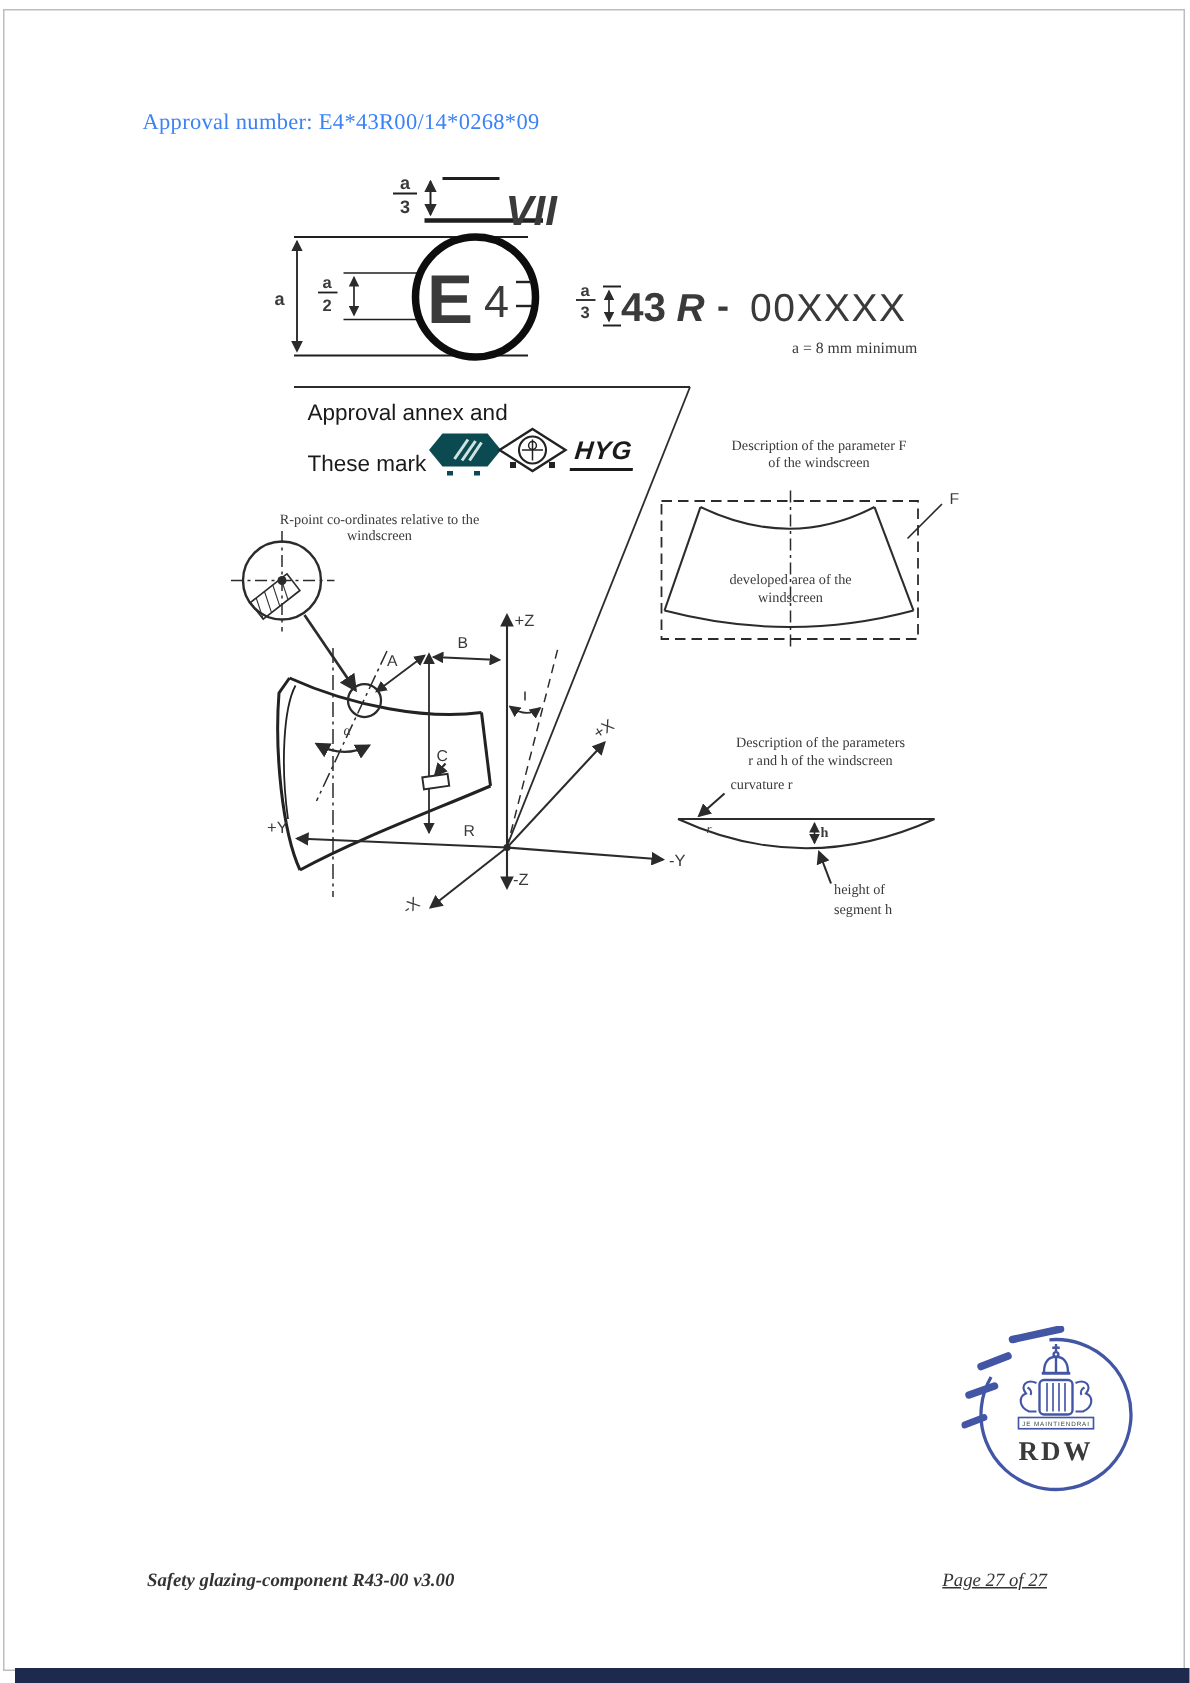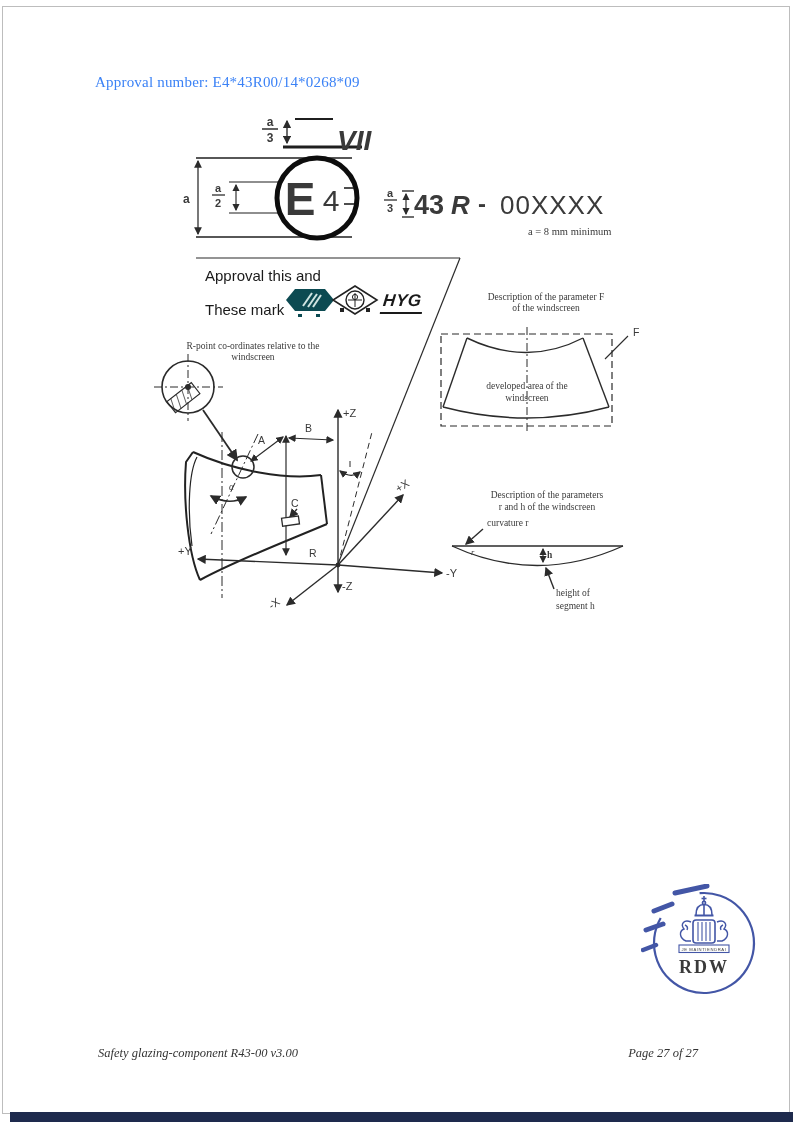--- a/index.html
+++ b/index.html
@@ -6,23 +6,23 @@
   html,body { width:793px; height:1122px; background:#ffffff; overflow:hidden;
               font-family:"Liberation Sans", sans-serif; }
   .page { position:absolute; left:0; top:0; width:793px; height:1122px; background:#fff; }
   .page-frame { position:absolute; left:2px; top:6px; right:3px; bottom:8px;
                 border:1px solid #bdbdbd; pointer-events:none; }
   .hdr { position:absolute; left:95px; top:34px; font-family:"Liberation Serif", serif;
          font-weight:normal; font-size:15px; color:#3b82f6; letter-spacing:.2px;margin-top:40px; }
   .caption-sans { position:absolute; font-size:15px; color:#1a1a1a; }
   .footnote { position:absolute; left:95px; top:644px; font-size:11.5px; color:#222; }
   .footer-left { position:absolute; left:98px; top:1046px; font-family:"Liberation Serif", serif;
-                 font-style:italic; font-size:12.5px; color:#333; }
+                 font-style:italic; font-size:12.5px; color:#333;font-weight:bold; }
   .footer-right { position:absolute; right:95px; top:1046px; font-family:"Liberation Serif", serif;
-                  font-style:italic; font-size:12.5px; color:#333; }
+                  font-style:italic; font-size:12.5px; color:#333;text-decoration:underline; }
   .bottom-bar { position:absolute; left:10px; right:0; bottom:0; height:10px; background:#1e2a4d; }
   svg text { font-family:"Liberation Serif", serif; fill:#3a3a3a; }
   .sansT { font-family:"Liberation Sans", sans-serif !important; }
   .hyg { position:absolute; left:381px; top:291px; font-size:17px; font-weight:800;
          font-style:italic; color:#1a1a1a; transform:skewX(-6deg);
          border-bottom:2.5px solid #1a1a1a; line-height:1.15; padding:0 2px 1px 2px;
          letter-spacing:.5px; }
   .rdw-box { position:absolute; left:641px; top:884px; width:120px; height:115px; }
 </style>
 </head>
@@ -178,21 +178,21 @@
       <path d="M452,546 Q537,585 623,546" stroke-width="1.3"></path>
       <line x1="543" y1="549" x2="543" y2="562" stroke-width="1.1" marker-start="url(#ar)" marker-end="url(#ar)"></line>
       <line x1="554" y1="589" x2="546" y2="568" stroke-width="1.4" marker-end="url(#ar)"></line>
     </g>
     <text x="471" y="555" font-size="8.5" font-style="italic" fill="#444">r</text>
     <text x="547" y="558" font-size="9.5" font-weight="bold" fill="#333">h</text>
     <text x="556" y="596" font-size="9.5" fill="#444">height of</text>
     <text x="556" y="609" font-size="9.5" fill="#444">segment h</text>
   </svg>
 
-  <div class="caption-sans" style="left:205px; top:267px;">Approval this and</div>
+  <div class="caption-sans" style="left:205px; top:267px;">Approval annex and</div>
   <div class="caption-sans" style="left:205px; top:301px;">These mark</div>
 
   <svg style="position:absolute; left:285px; top:286px;" width="50" height="34" viewBox="0 0 50 34">
     <polygon points="10,3 40,3 49,14 40,25 10,25 1,14" fill="#0c4a52"></polygon>
     <g stroke="#cfe4e2" stroke-width="2">
       <line x1="18" y1="20" x2="27" y2="7"></line>
         <line x1="23" y1="21" x2="32" y2="8"></line>
         <line x1="28" y1="21" x2="36" y2="9"></line>
     </g>
     <rect x="13" y="28" width="4" height="3" fill="#0c4a52"></rect>

